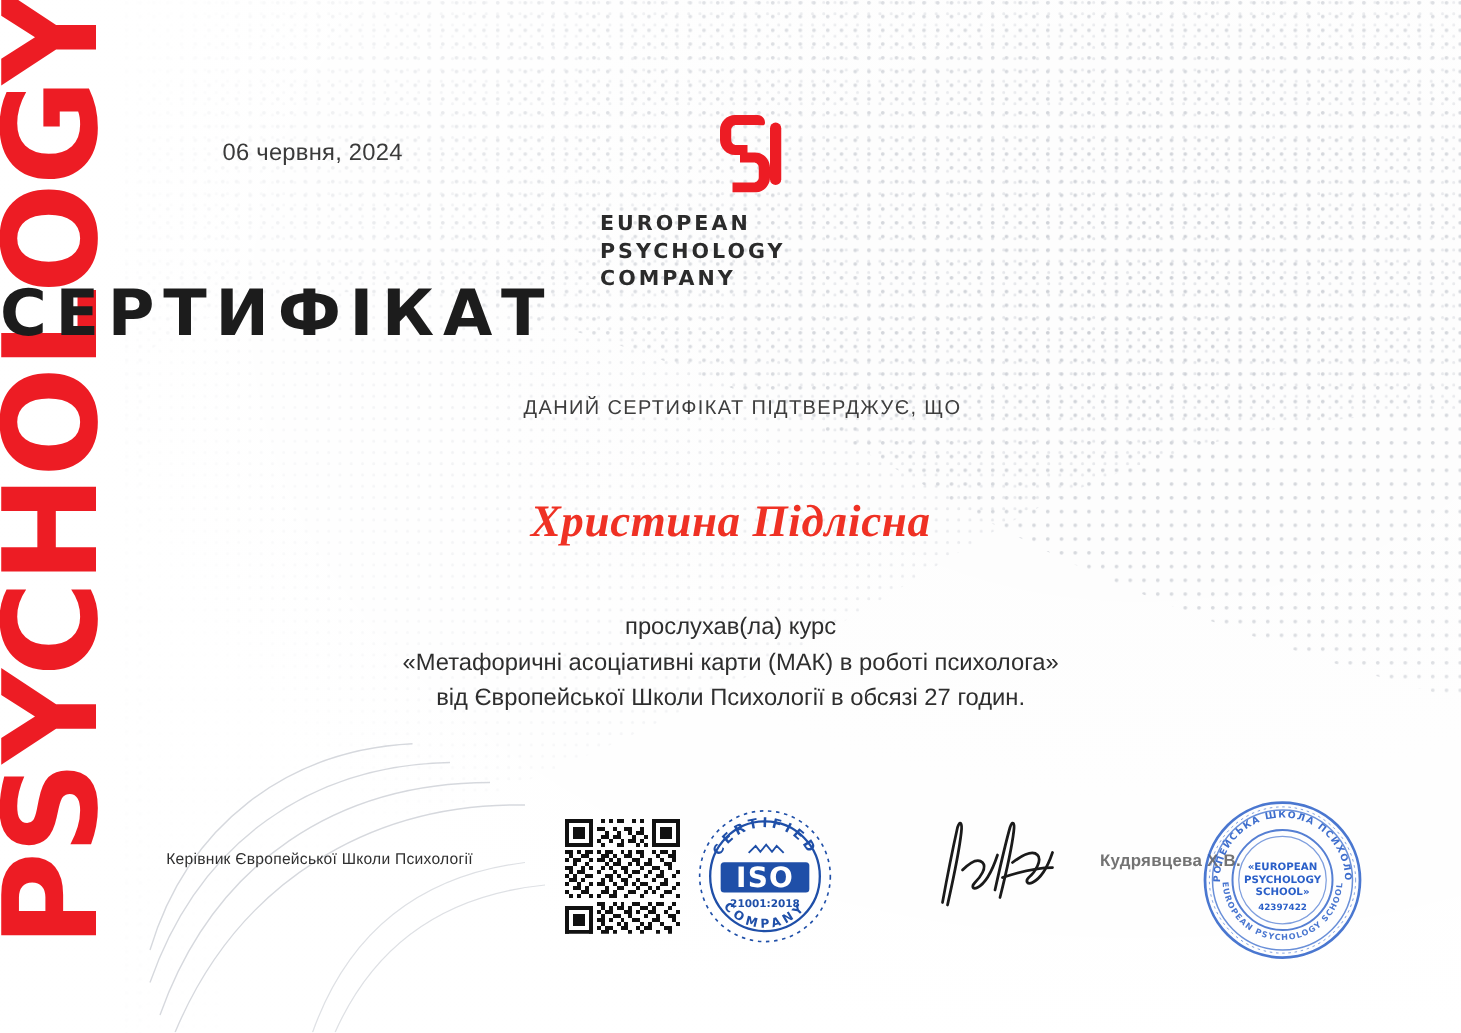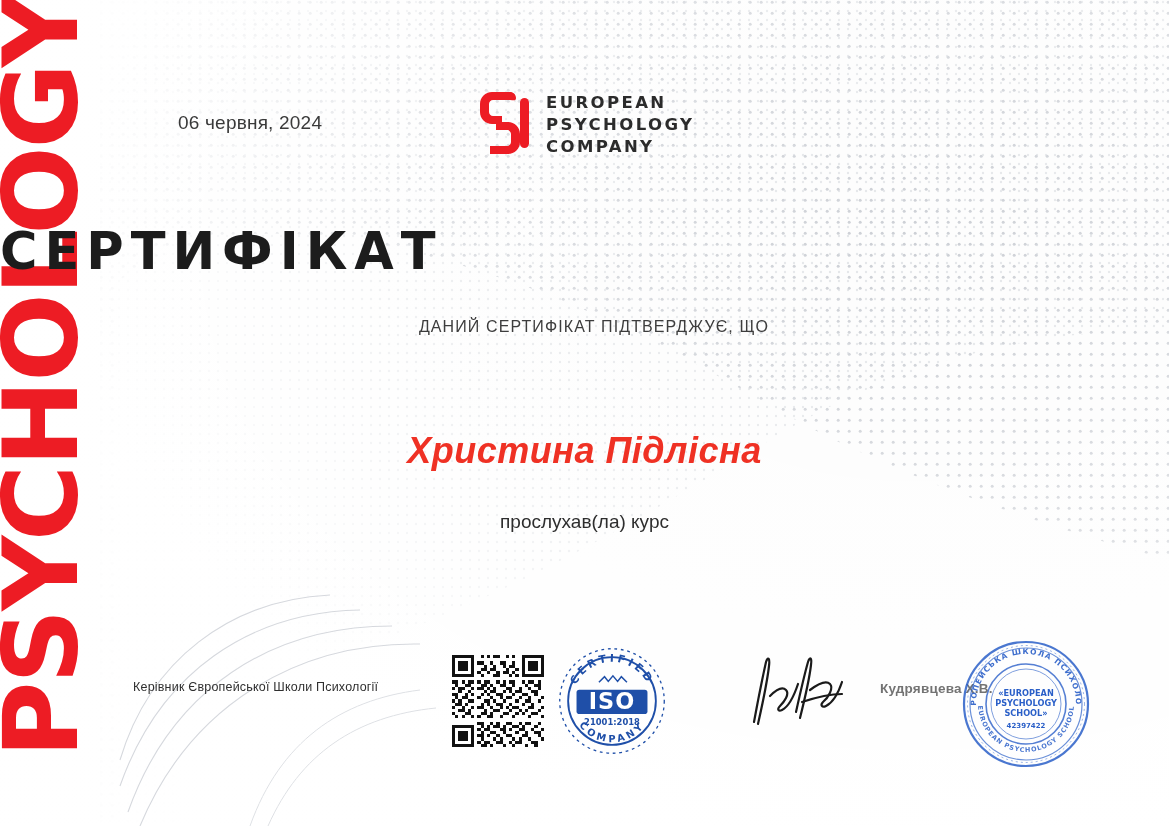--- a/index.html
+++ b/index.html
@@ -57,22 +57,23 @@
     font-size: 19px;
     color: #3a3a3a;
     letter-spacing: 0.2px;
   }
 
   
   .logo {
     position: absolute;
     left: 480px; top: 92px;
     display: flex;
-    align-items: flex-start;
+    align-items: flex-end;
     gap: 14px;
+    flex-direction: column;
   }
   .logo-mark { width: 52px; height: 62px; }
   .logo-text {
     font-family: "DejaVu Sans", sans-serif;
     font-size: 16.5px;
     font-weight: 700;
     letter-spacing: 2.4px;
     color: #2b2b2b;
     line-height: 1.32;
   }
@@ -93,37 +94,36 @@
     text-align: center;
     font-size: 16px;
     letter-spacing: 1.1px;
     color: #3d3d3d;
     margin-left: 19px;
   }
 
   
   .recipient {
     position: absolute;
-    left: 0; right: 0; top: 430px;
+    left: 0; right: 0; top: 396px;
     text-align: center;
-    font-family: Liberation Sans, sans-serif;
+    font-family: Liberation Serif, serif;
     font-style: italic;
     font-weight: 700;
     font-size: 36px;
     color: #ef3124;
     letter-spacing: 0.5px;
   }
 
   
   .body-lines {
     position: absolute;
     left: 0; right: 0; top: 488px;
     text-align: center;
     color: #2e2e2e;
-    margin-top: 20px;
   }
   .body-lines .l1 { font-size: 19px; line-height: 1.5; }
   .body-lines .l2 { font-size: 19px; line-height: 1.5; }
   .body-lines .l3 { font-size: 19px; line-height: 1.5; }
 
   
   .footer-label {
     position: absolute;
     left: 133px; top: 680px;
     font-size: 12.5px;
@@ -229,20 +229,22 @@
     </div>
   </div>
 
   <div class="title">СЕРТИФІКАТ</div>
   <div class="subtitle">ДАНИЙ СЕРТИФІКАТ ПІДТВЕРДЖУЄ, ЩО</div>
 
   <div class="recipient">Христина Підлісна</div>
 
   <div class="body-lines">
     <div class="l1">прослухав(ла) курс</div>
+    <div class="l2">«Метафоричні асоціативні карти (МАК) в роботі психолога»</div>
+    <div class="l3">від Європейської Школи Психології в обсязі 27 годин.</div>
   </div>
 
   <div class="footer-label">Керівник Європейської Школи Психології</div>
 
   <svg class="qr" viewBox="0 0 29 29" shape-rendering="crispEdges" aria-hidden="true">
     <rect width="29" height="29" fill="#ffffff"></rect>
     <g fill="#111111">
       <rect x="0" y="0" width="7" height="1"></rect>
         <rect x="0" y="6" width="7" height="1"></rect>
       <rect x="0" y="0" width="1" height="7"></rect>

